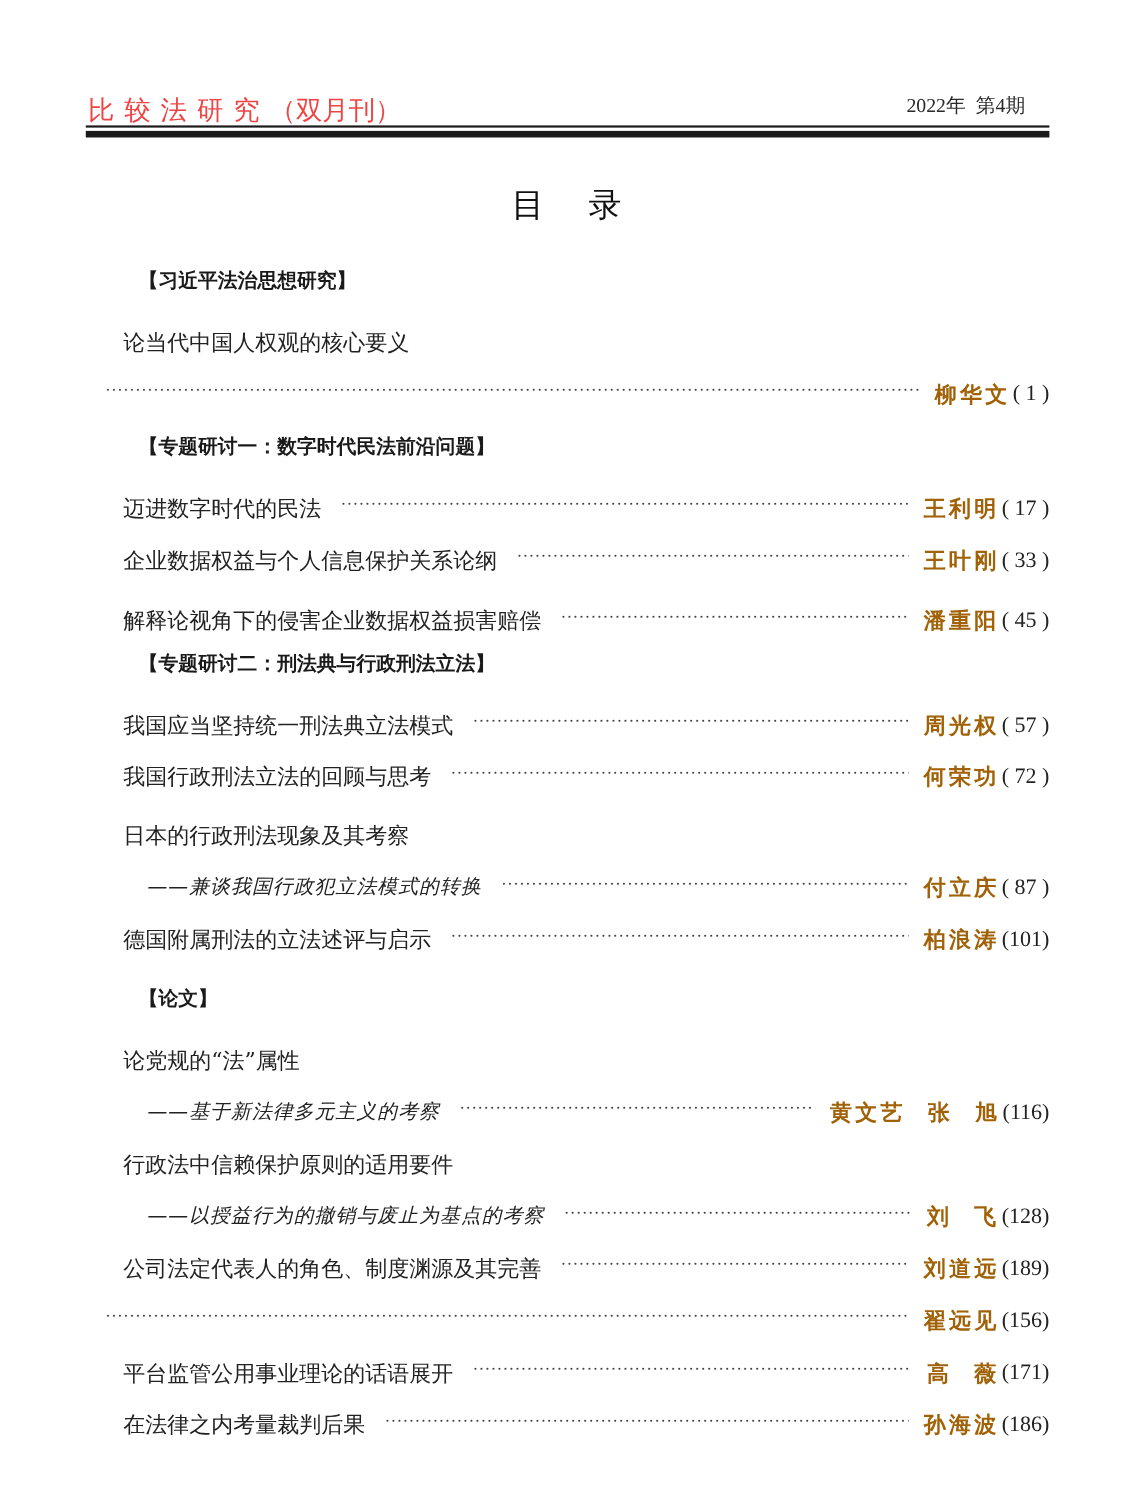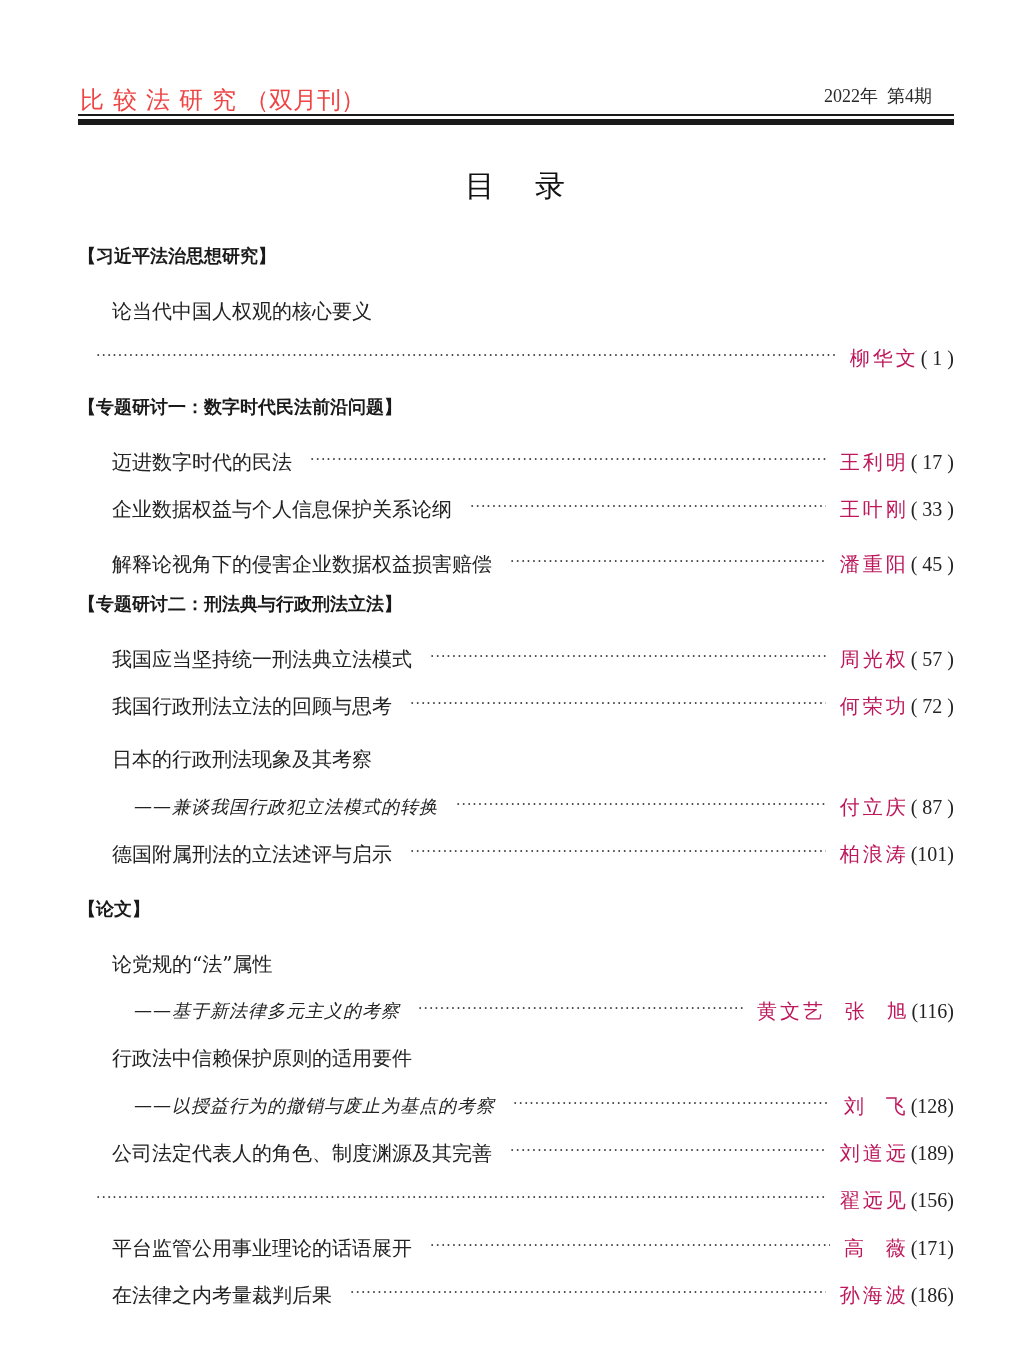--- a/index.html
+++ b/index.html
@@ -7,26 +7,26 @@
          font-family: "DejaVu Serif", "Liberation Serif", serif; color: #222; }
   .hdr-left { position: absolute; left: 80px; top: 84px; font-size: 24px; letter-spacing: 9px; color: #ef4444; }
   .hdr-left .paren { letter-spacing: 0; }
   .hdr-right { position: absolute; right: 98px; top: 84px; font-size: 18px; color: #2a2a2a;
                font-family: "Liberation Serif", "DejaVu Serif", serif; }
   .rule-thin { position: absolute; left: 78px; width: 876px; top: 114px; height: 2px; background: #1a1a1a; }
   .rule-thick { position: absolute; left: 78px; width: 876px; top: 119px; height: 6px; background: #1a1a1a; }
   .toc-title { position: absolute; left: 0; width: 1030px; top: 166px; text-align: center;
                font-family: "DejaVu Sans", sans-serif; font-weight: normal; font-size: 30px; letter-spacing: 40px; text-indent: 40px; color: #111; }
   .row { position: absolute; left: 78px; width: 876px; height: 30px; line-height: 30px; display: flex; align-items: center; font-size: 20px; white-space: nowrap; }
-  .section { font-family: "DejaVu Sans", sans-serif; font-weight: bold; font-size: 18px; color: #1a1a1a; }
+  .section { font-family: "DejaVu Sans", sans-serif; font-weight: bold; font-size: 18px; color: #1a1a1a; margin-left: 48px; }
   .entry .title { padding-left: 34px; }
   .entry.sub .title { padding-left: 56px; font-style: italic; font-size: 18px; letter-spacing: 1px; }
   .dots { flex: 1; overflow: hidden; margin: 0 14px 0 18px; color: #444; font-size: 14px; letter-spacing: 1px; position: relative; top: -3px; }
   .dots::before { content: "··················································································································································"; }
-  .author { letter-spacing: 3px; color: #be185d; }
+  .author { letter-spacing: 3px; color: #a16207; font-weight: bold; }
   .page { font-family: "Liberation Serif", serif; margin-left: 2px; color: #222; }
 </style>
 </head>
 <body>
 
 <div>
   <div class="hdr-left"><span>比较法研究</span><span class="paren">（双月刊）</span></div>
   <div class="hdr-right"><span>2022年</span>&nbsp;&nbsp;<span>第4期</span></div>
   <div class="rule-thin"></div>
   <div class="rule-thick"></div>

